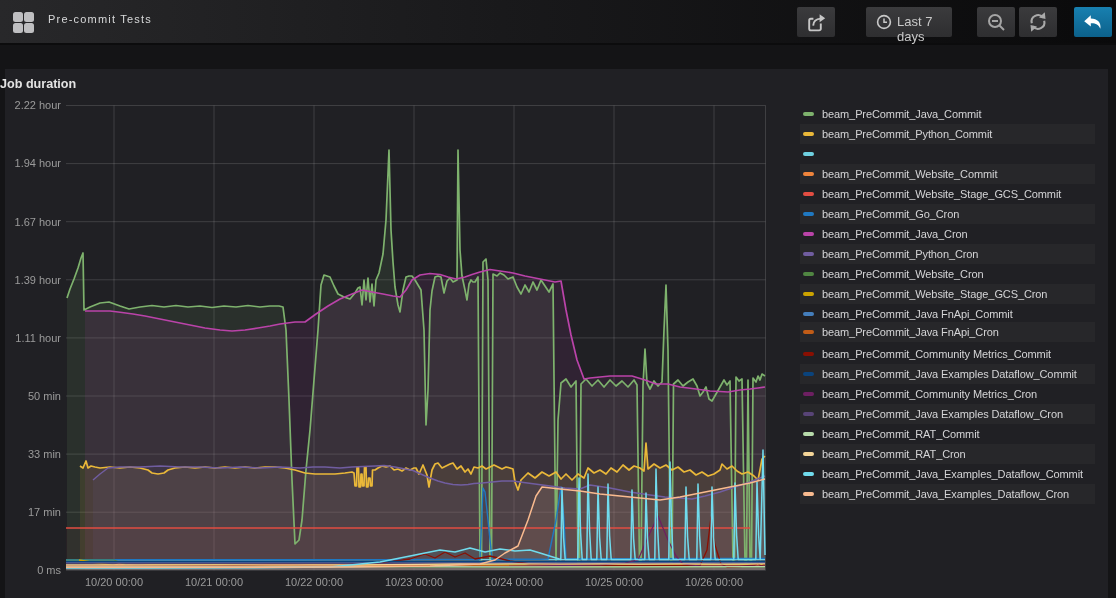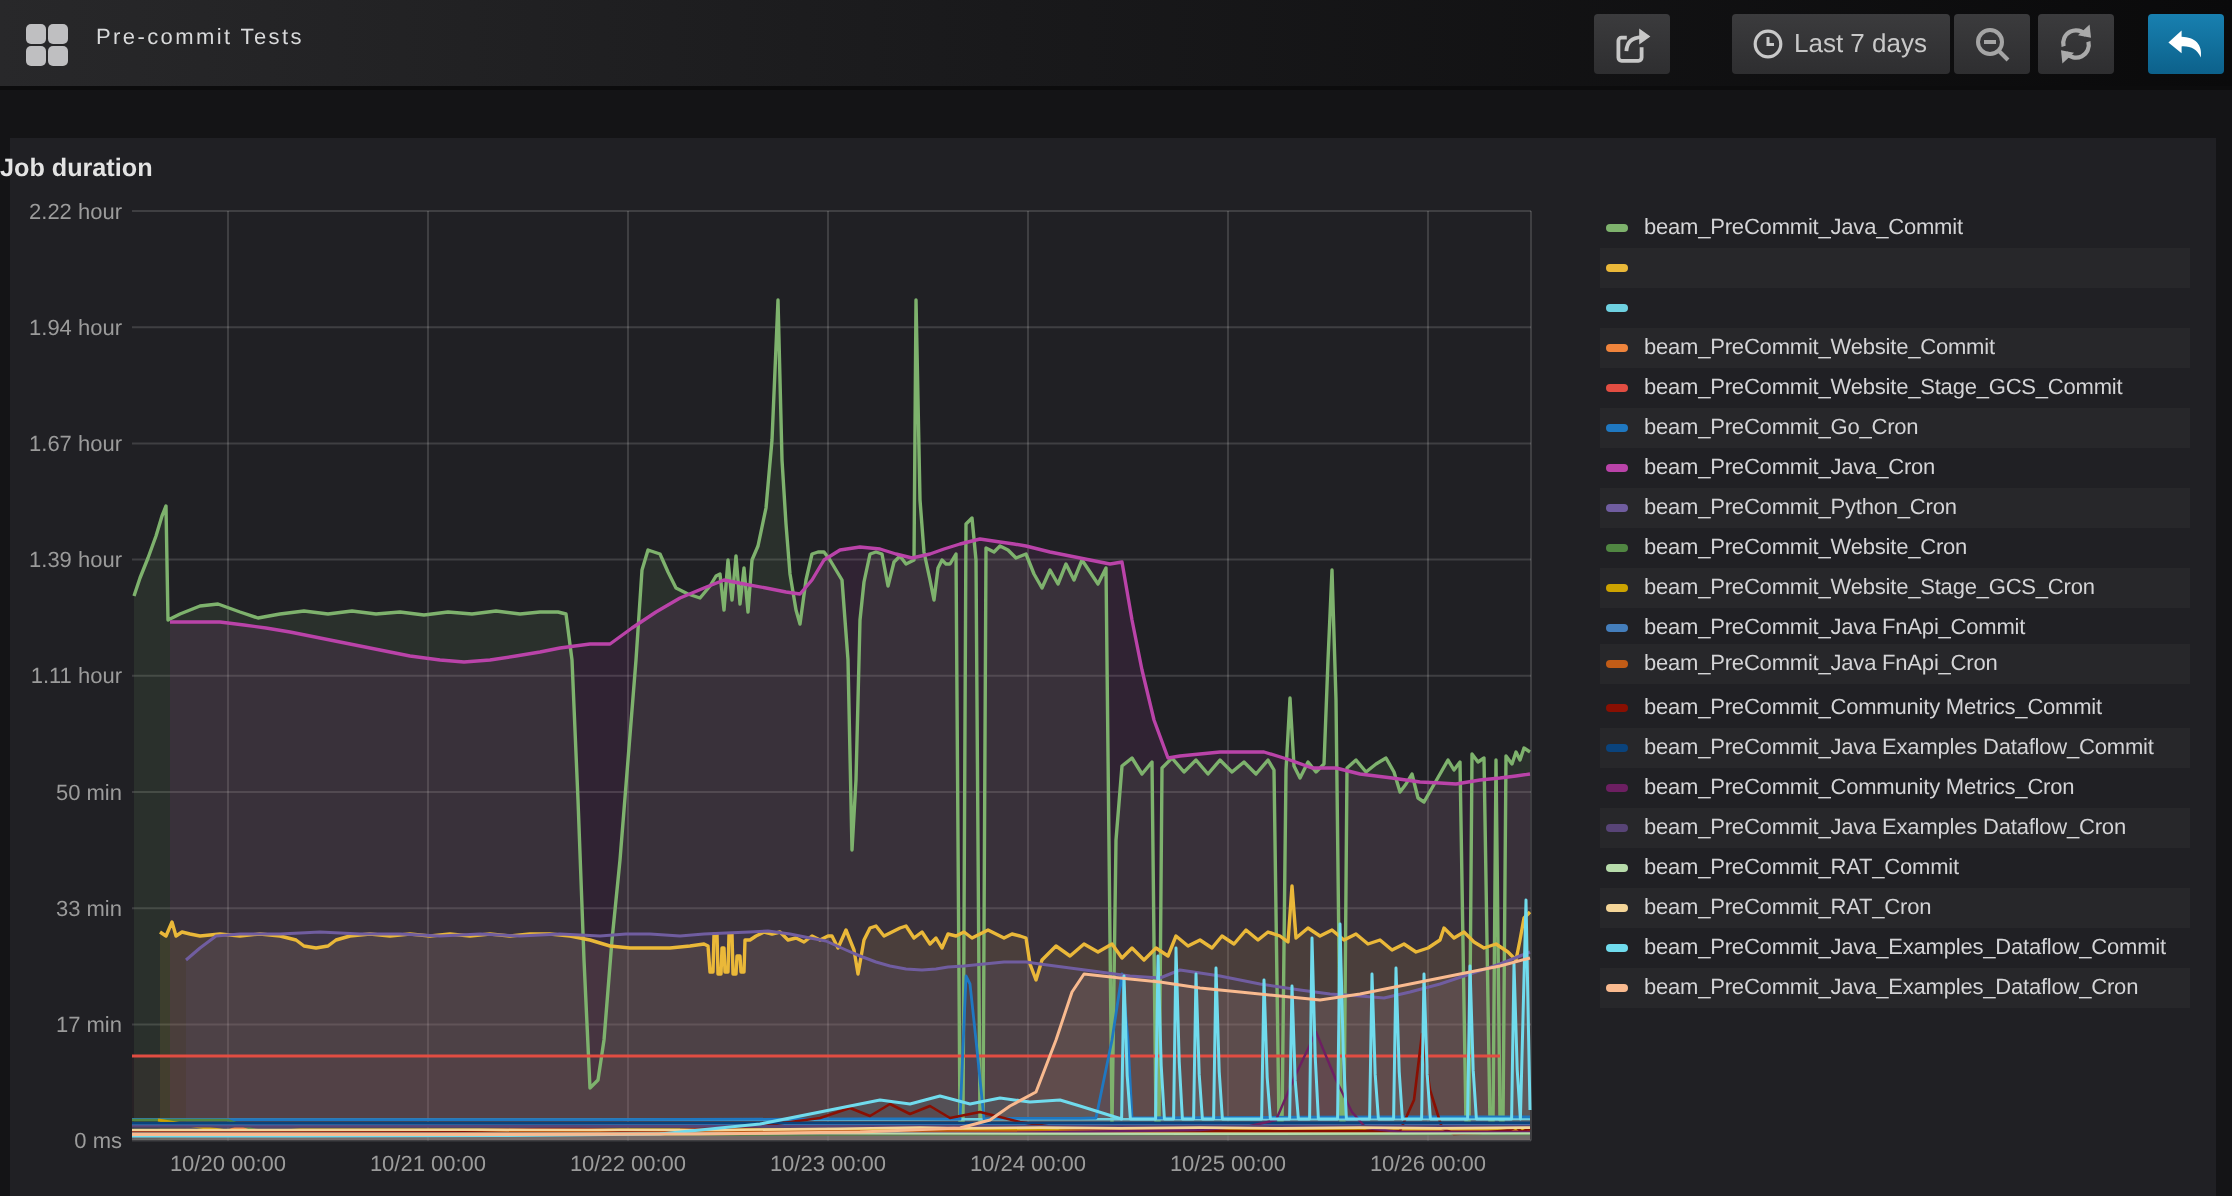--- a/index.html
+++ b/index.html
@@ -104,20 +104,21 @@
       <text x="714" y="585.5" text-anchor="middle">10/26 00:00</text>
     </g>
 </svg>
 <div class="legend">
     <div class="lrow" style="top:104px">
       <span class="sw" style="background:#7EB26D"></span>
       <span class="lt">beam_PreCommit_Java_Commit</span>
     </div>
     <div class="lrow striped" style="top:124px">
       <span class="sw" style="background:#EAB839"></span>
+      <span class="lt">beam_PreCommit_Python_Commit</span>
     </div>
     <div class="lrow" style="top:144px">
       <span class="sw" style="background:#6ED0E0"></span>
     </div>
     <div class="lrow striped" style="top:164px">
       <span class="sw" style="background:#EF843C"></span>
       <span class="lt">beam_PreCommit_Website_Commit</span>
     </div>
     <div class="lrow" style="top:184px">
       <span class="sw" style="background:#E24D42"></span>
@@ -194,21 +195,21 @@
   <span class="title">Pre-commit Tests</span>
   <div class="btn" style="left:797px;width:38px">
     <svg width="38" height="30" viewBox="0 0 38 30">
         <g fill="none" stroke="#c7c7c7" stroke-width="1.9">
     <path d="M23.8 16.6 v5.2 a1.6 1.6 0 0 1 -1.6 1.6 h-8.4 a1.6 1.6 0 0 1 -1.6 -1.6 v-8.4 a1.6 1.6 0 0 1 1.6 -1.6 h2.6"></path>
     <path d="M16.2 18.6 c0.2-4.6 3.2-6.8 7.6-7.0"></path>
         </g>
     <path d="M22.6 7.2 L28.2 11.2 L22.6 15.2 z" fill="#c7c7c7"></path>
       </svg>
   </div>
-  <div class="btn" style="left:866px;width:109px">
+  <div class="btn" style="left:866px;width:86px">
     <svg width="16" height="16" viewBox="0 0 16 16" style="position:absolute;left:10px;top:7px">
       <circle cx="8" cy="8" r="6.4" fill="none" stroke="#c9c9c9" stroke-width="1.6"></circle>
       <path d="M8 4.5 V8.3 H11" fill="none" stroke="#c9c9c9" stroke-width="1.5"></path>
       </svg>
     <span style="position:absolute;left:31px;top:7px;font-size:13px">Last 7 days</span>
   </div>
   <div class="btn" style="left:977px;width:38px">
     <svg width="38" height="30" viewBox="0 0 38 30">
         <g fill="none" stroke="#a5a5a5" stroke-width="2">
       <circle cx="18" cy="14" r="6"></circle>

